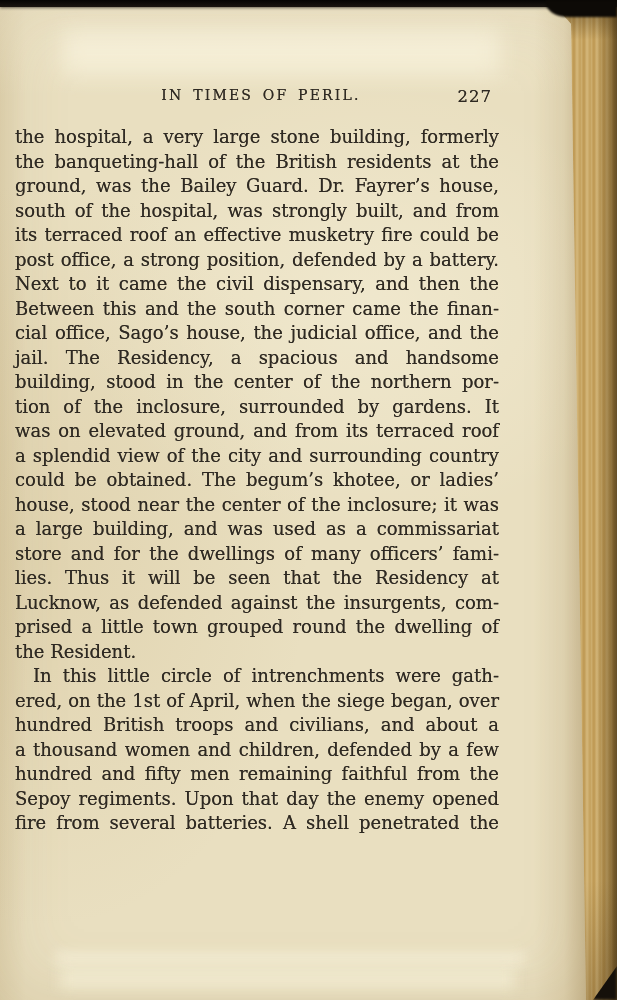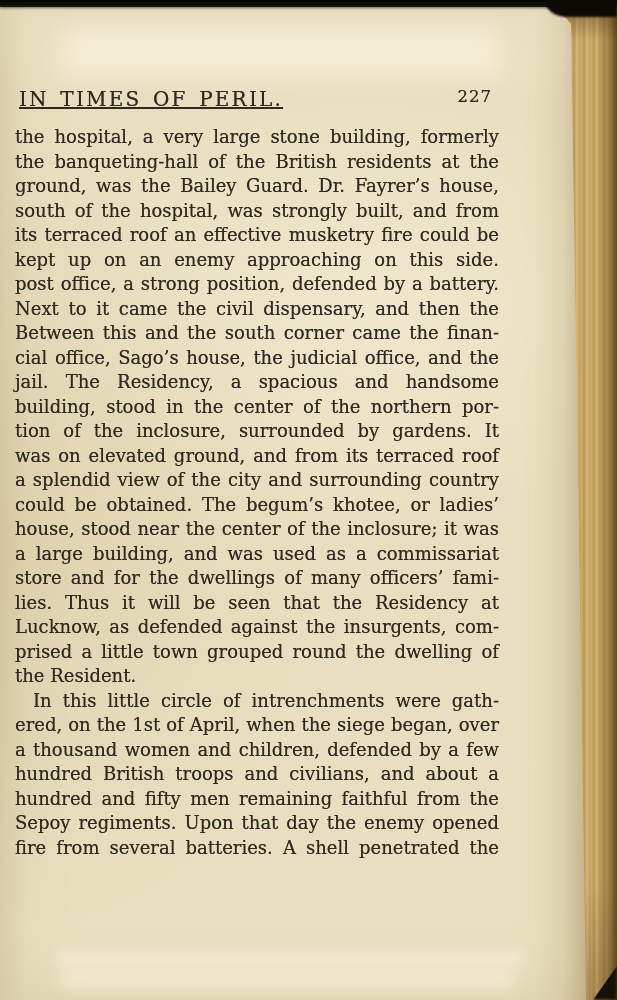--- a/index.html
+++ b/index.html
@@ -89,25 +89,24 @@
     position: absolute;
     left: 19px;
     top: 80px;           
     width: 484px;
     height: 22px;
     color: #2e2922;
     text-shadow: 0 0 0.5px rgba(43,37,28,0.7);
   }
   .running-title {
     display: block;
-    text-align: left;
-    font-size: 20px;
+    text-align: center;
+    font-size: 14px;
     letter-spacing: 2.2px;
     word-spacing: 3px;
-    text-decoration: underline;
   }
   .page-number {
     position: absolute;
     right: 11px;
     top: 0;
     font-size: 16.5px;
     letter-spacing: 1px;
   }
   .text-body {
     position: absolute;
@@ -146,42 +145,41 @@
       <span class="page-number">227</span>
     </div>
 
     <div class="text-body">
 
     <div class="line">the hospital, a very large stone building, formerly</div>
         <div class="line">the banqueting-hall of the British residents at the</div>
         <div class="line">ground, was the Bailey Guard.  Dr. Fayrer’s house,</div>
         <div class="line">south of the hospital, was strongly built, and from</div>
         <div class="line">its terraced roof an effective musketry fire could be</div>
-        <div class="line">kept up on an enemy approaching on this side.</div>
         <div class="line">post office, a strong position, defended by a battery.</div>
         <div class="line">Next to it came the civil dispensary, and then the</div>
         <div class="line">Between this and the south corner came the finan-</div>
         <div class="line">cial office, Sago’s house, the judicial office, and the</div>
         <div class="line">jail.  The Residency, a spacious and handsome</div>
         <div class="line">building, stood in the center of the northern por-</div>
         <div class="line">tion of the inclosure, surrounded by gardens.  It</div>
         <div class="line">was on elevated ground, and from its terraced roof</div>
         <div class="line">a splendid view of the city and surrounding country</div>
         <div class="line">could be obtained.  The begum’s khotee, or ladies’</div>
         <div class="line">house, stood near the center of the inclosure; it was</div>
         <div class="line">a large building, and was used as a commissariat</div>
         <div class="line">store and for the dwellings of many officers’ fami-</div>
         <div class="line">lies.  Thus it will be seen that the Residency at</div>
         <div class="line">Lucknow, as defended against the insurgents, com-</div>
         <div class="line">prised a little town grouped round the dwelling of</div>
         <div class="line para-end">the Resident.</div>
         <div class="line indent">In this little circle of intrenchments were gath-</div>
         <div class="line">ered, on the 1st of April, when the siege began, over</div>
+        <div class="line">hundred British troops and civilians, and about a</div>
         <div class="line">a thousand women and children, defended by a few</div>
-        <div class="line">hundred British troops and civilians, and about a</div>
         <div class="line">hundred and fifty men remaining faithful from the</div>
         <div class="line">Sepoy regiments.  Upon that day the enemy opened</div>
         <div class="line">fire from several batteries.  A shell penetrated the</div>
       </div>
   </div>
 
   <div class="top-bar"></div>
   <div class="top-bar-right"></div>
   <div class="corner-wedge"></div>
 

